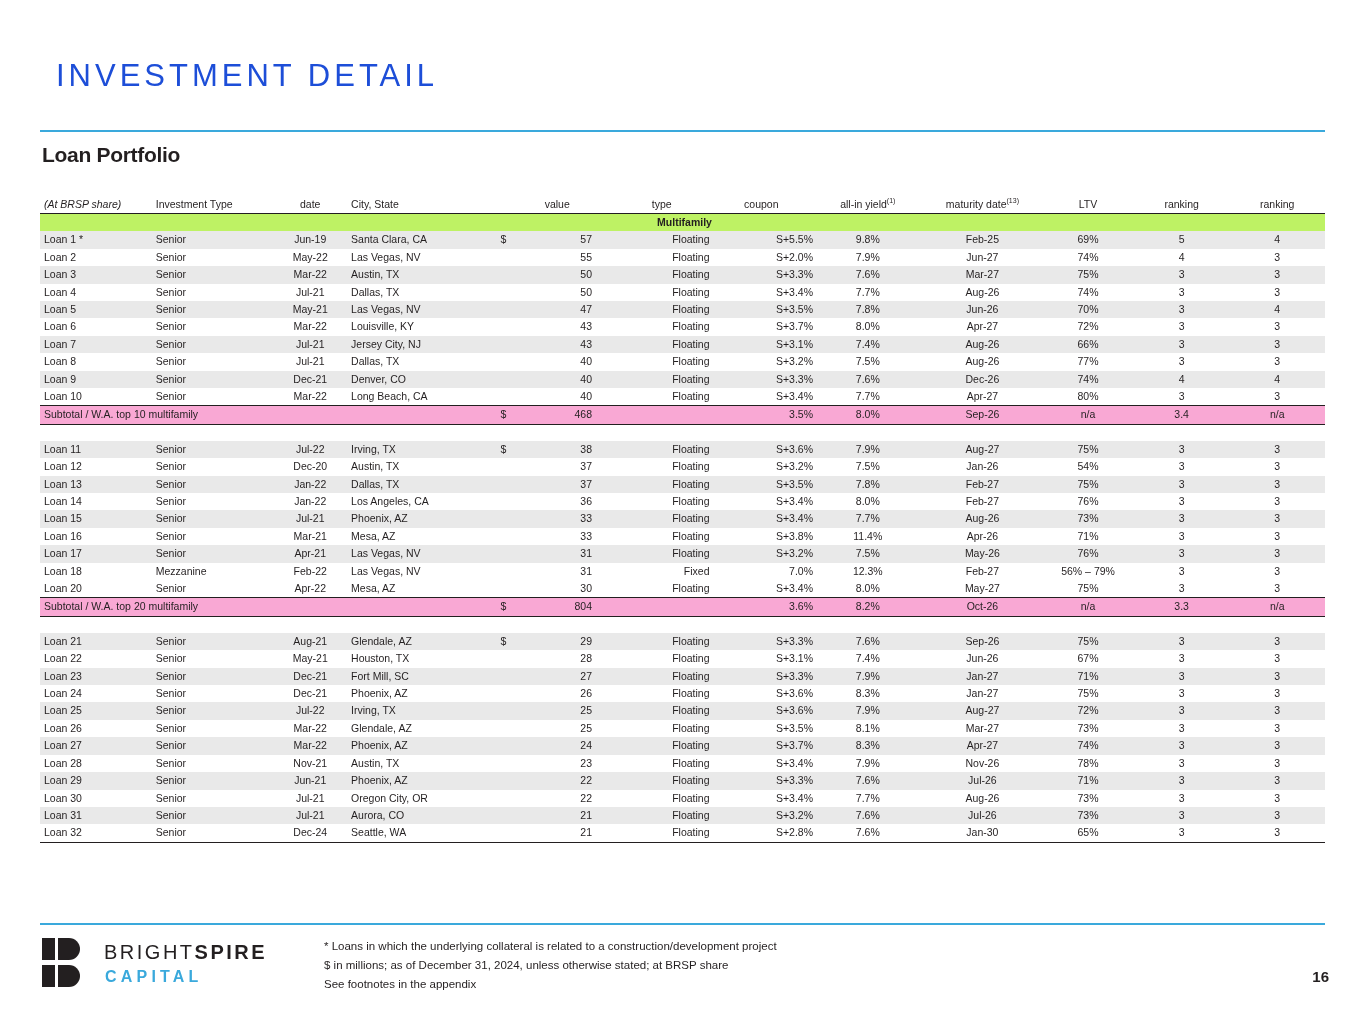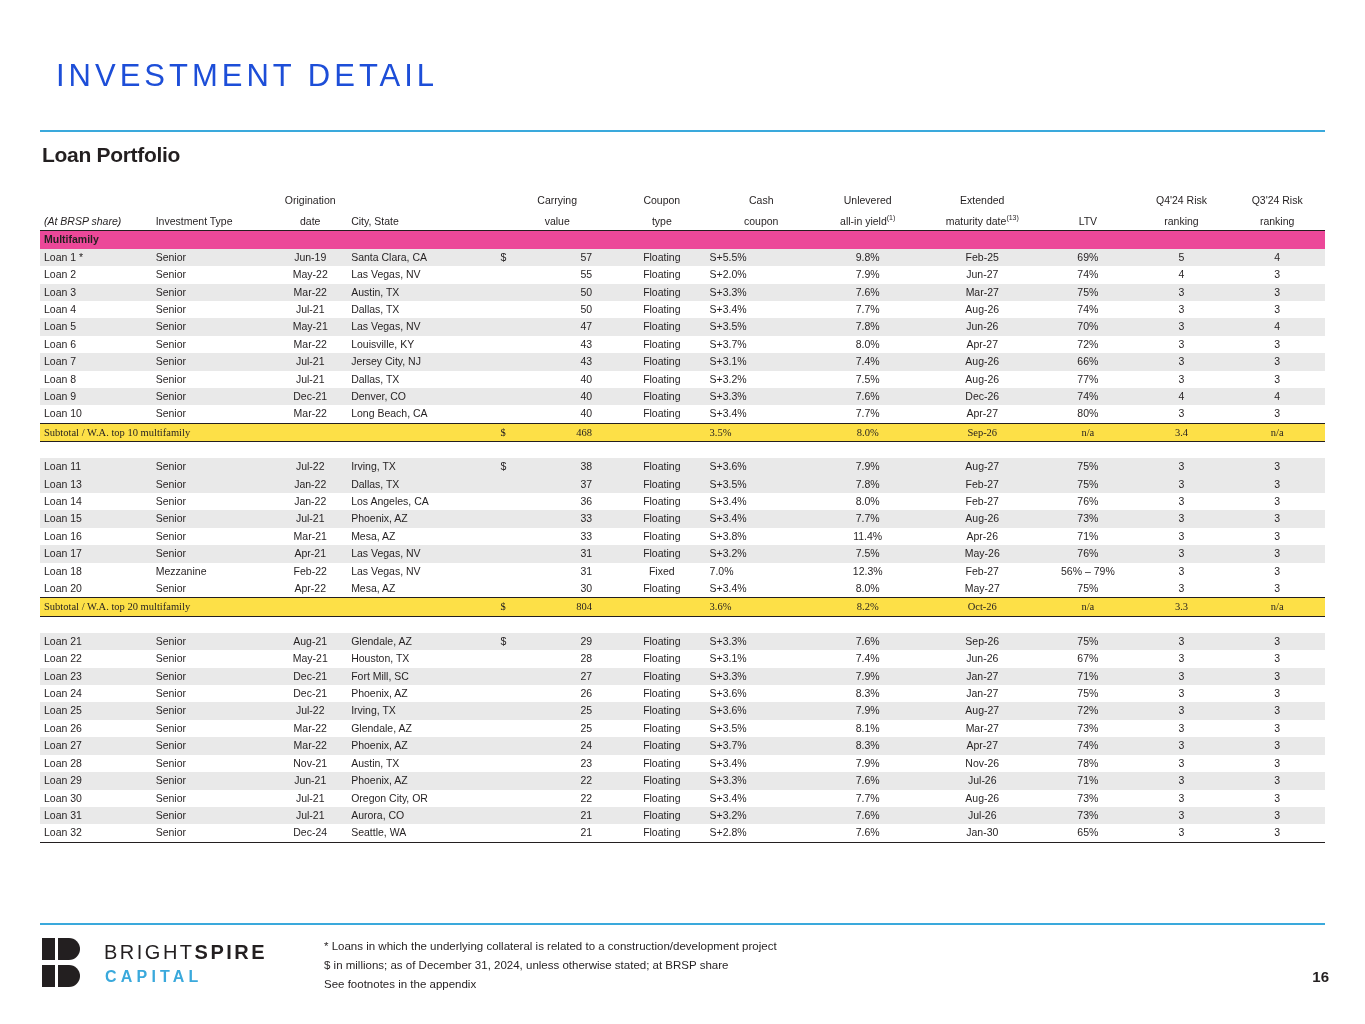--- a/index.html
+++ b/index.html
@@ -61,22 +61,22 @@
     font-weight: normal;
     vertical-align: bottom;
   }
   
   .c-name  { width: 112px; padding-left: 4px !important; text-align: left; }
   .c-type  { width: 120px; text-align: left; }
   .c-date  { width: 70px;  text-align: center; }
   .c-city  { width: 150px; text-align: left; padding-left: 6px !important; }
   .c-cur   { width: 22px;  text-align: left; }
   .c-val   { width: 70px;  text-align: right; padding-right: 22px !important; }
-  .c-ctype { width: 96px;  text-align: center; }
-  .c-cash  { width: 104px; text-align: left; }
+  .c-ctype { width: 96px;  text-align: right; }
+  .c-cash  { width: 104px; text-align: right; }
   .c-yield { width: 110px; text-align: center; }
   .c-mat   { width: 120px; text-align: center; }
   .c-ltv   { width: 92px;  text-align: center; }
   .c-q4    { width: 96px;  text-align: center; }
   .c-q3    { width: 96px;  text-align: center; }
 
   .hdr-row td {
     font-weight: bold;
     font-size: 10.5px;
     text-align: center;
@@ -92,27 +92,27 @@
     font-style: italic;
     font-weight: normal !important;
   }
   sup { font-size: 7px; vertical-align: super; }
 
   .hdr-line td { border-bottom: 1.4px solid #231f20; }
 
   tr.shade td { background: #e9e9e9; }
   tr.group td {
     font-weight: bold;
-    background: #ec4899;
+    background: #bef264;
+    text-align: center;
   }
   tr.subtotal td {
     border-top: 1.1px solid #231f20;
     border-bottom: 1.1px solid #231f20;
-    background: #fde047;
-    font-family: Liberation Serif, serif;
+    background: #f9a8d4;
   }
   tr.spacer td {
     height: 16px;
     line-height: 16px;
     background: #ffffff;
   }
   tr.lastline td {
     border-bottom: 1.4px solid #231f20;
   }
 
@@ -170,35 +170,20 @@
 <body>
 
 <div class="page">
 
   <div class="title">INVESTMENT DETAIL</div>
   <div class="rule-top"></div>
   <div class="subtitle">Loan Portfolio</div>
 
   <table class="loan">
     <tbody id="table-body">
-      <tr class="hdr-row">
-        <td class="c-name"></td>
-        <td class="c-type"></td>
-        <td class="c-date">Origination</td>
-        <td class="c-city"></td>
-        <td class="c-cur"></td>
-        <td class="c-val">Carrying</td>
-        <td class="c-ctype">Coupon</td>
-        <td class="c-cash">Cash</td>
-        <td class="c-yield">Unlevered</td>
-        <td class="c-mat">Extended</td>
-        <td class="c-ltv"></td>
-        <td class="c-q4">Q4'24 Risk</td>
-        <td class="c-q3">Q3'24 Risk</td>
-      </tr>
       <tr class="hdr-row hdr-line">
         <td class="c-name hdr-note">(At BRSP share)</td>
         <td class="c-type">Investment Type</td>
         <td class="c-date">date</td>
         <td class="c-city">City, State</td>
         <td class="c-cur"></td>
         <td class="c-val">value</td>
         <td class="c-ctype">type</td>
         <td class="c-cash">coupon</td>
         <td class="c-yield"><span>all-in yield</span><sup>(1)</sup></td>
@@ -383,20 +368,35 @@
           <td class="c-cur">$</td>
           <td class="c-val">38</td>
           <td class="c-ctype">Floating</td>
           <td class="c-cash">S+3.6%</td>
           <td class="c-yield">7.9%</td>
           <td class="c-mat">Aug-27</td>
           <td class="c-ltv">75%</td>
           <td class="c-q4">3</td>
           <td class="c-q3">3</td>
         </tr>
+        <tr>
+          <td class="c-name">Loan 12</td>
+          <td class="c-type">Senior</td>
+          <td class="c-date">Dec-20</td>
+          <td class="c-city">Austin, TX</td>
+          <td class="c-cur"></td>
+          <td class="c-val">37</td>
+          <td class="c-ctype">Floating</td>
+          <td class="c-cash">S+3.2%</td>
+          <td class="c-yield">7.5%</td>
+          <td class="c-mat">Jan-26</td>
+          <td class="c-ltv">54%</td>
+          <td class="c-q4">3</td>
+          <td class="c-q3">3</td>
+        </tr>
         <tr class="shade">
           <td class="c-name">Loan 13</td>
           <td class="c-type">Senior</td>
           <td class="c-date">Jan-22</td>
           <td class="c-city">Dallas, TX</td>
           <td class="c-cur"></td>
           <td class="c-val">37</td>
           <td class="c-ctype">Floating</td>
           <td class="c-cash">S+3.5%</td>
           <td class="c-yield">7.8%</td>

